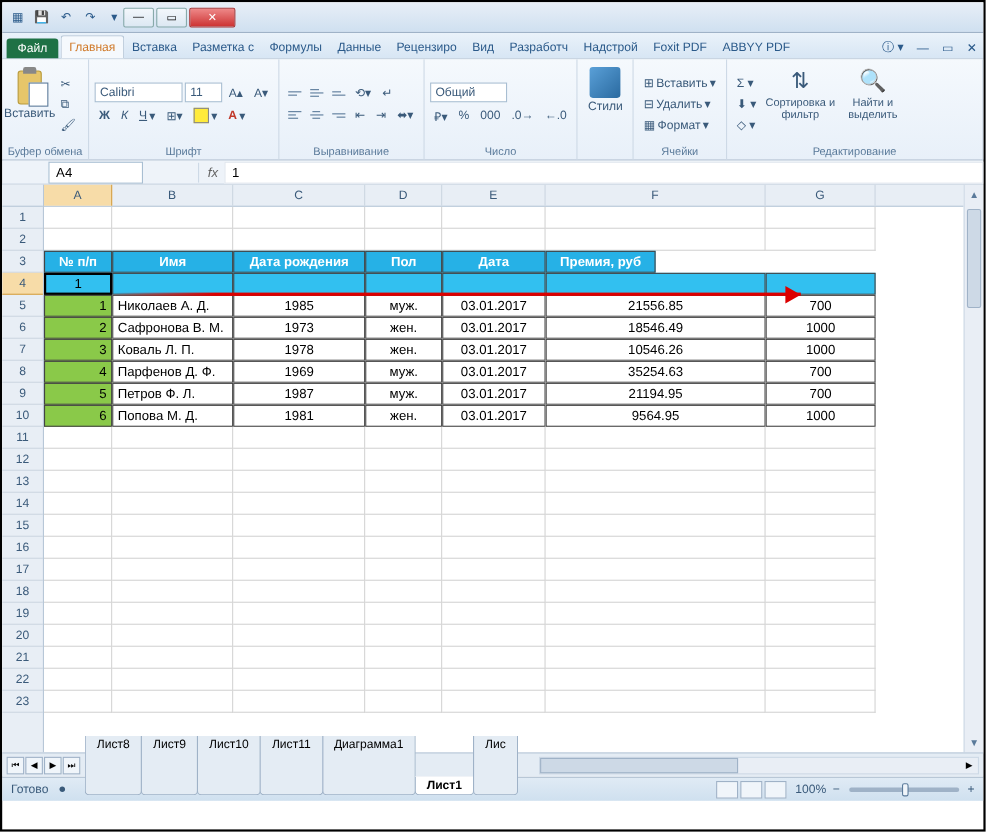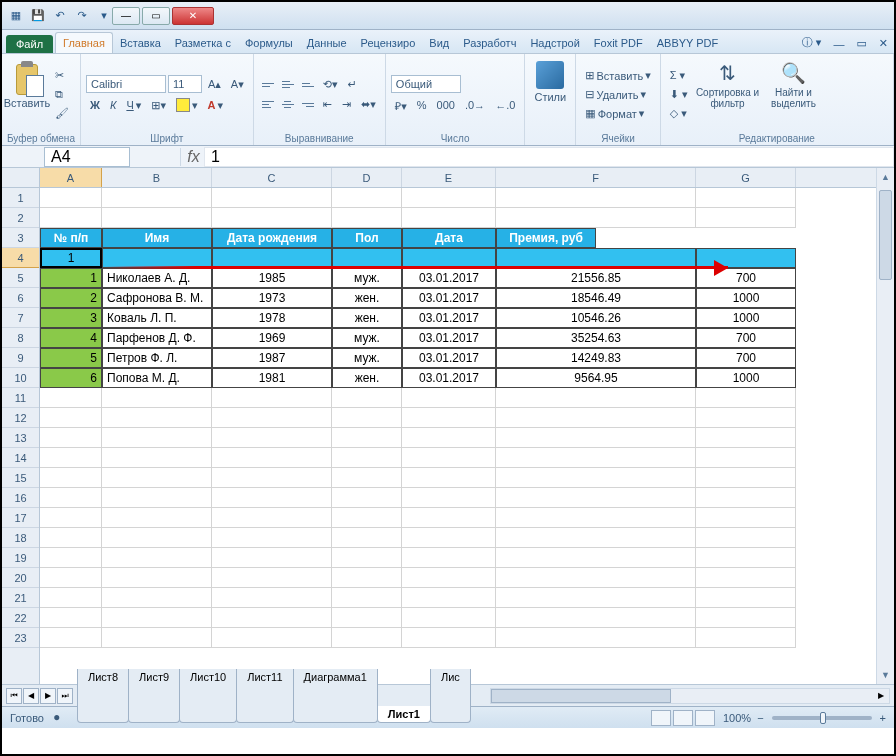--- a/index.html
+++ b/index.html
@@ -32,21 +32,21 @@
 .smallrow { display: flex; gap: 2px; align-items: center; }
 .btn { border: 1px solid transparent; padding: 1px 3px; border-radius: 2px; background: transparent; display: flex; align-items: center; gap: 2px; font-size: 11px; }
 .fontbox { width: 80px; height: 18px; border: 1px solid #a8bed2; background: #fff; padding: 0 4px; display: flex; align-items: center; text-align: center; }
 .sizebox { width: 34px; height: 18px; border: 1px solid #a8bed2; background: #fff; padding: 0 4px; display: flex; align-items: center; }
 .swatch { width: 14px; height: 14px; border: 1px solid #888; }
 .swatch.yellow { background: #ffeb3b; }
 .alignbtn { width: 18px; height: 16px; border: 1px solid transparent; display: flex; flex-direction: column; justify-content: center; gap: 2px; padding: 2px; }
 .alignbtn .line { height: 1px; background: #5a7a9a; }
 
 
-.fbar { height: 22px; border-bottom: 1px solid #b7c7d7; display: flex; align-items: center; background: #eef3f9; font-size: 16px; }
+.fbar { height: 22px; border-bottom: 1px solid #b7c7d7; display: flex; align-items: center; background: #eef3f9; font-size: 12px; }
 .namebox { width: 86px; height: 20px; border: 1px solid #a8bed2; background: #fff; margin-left: 42px; padding: 0 6px; display: flex; align-items: center; }
 .fbar .fxbtn { width: 20px; height: 18px; display: flex; align-items: center; justify-content: center; margin: 0 4px 0 50px; font-style: italic; color: #666; border-left: 1px solid #cdd9e6; padding-left: 6px; }
 .formula-input { flex: 1; height: 20px; background: #fff; border: 1px solid #e0e6ee; padding: 0 6px; display: flex; align-items: center; }
 
 
 .grid-wrap { position: relative; height: 516px; background: #fff; display: flex; }
 .rowhdrs { width: 38px; background: #e8eef5; border-right: 1px solid #b7c7d7; }
 .corner { height: 20px; border-bottom: 1px solid #b7c7d7; background: #e8eef5; }
 .rowhdr { height: 20px; border-bottom: 1px solid #ccd6e2; text-align: center; font-size: 11px; color: #3a5a7a; line-height: 20px; }
 .rowhdr.sel { background: #f7dca8; border-bottom-color: #d4a24a; }
@@ -402,21 +402,21 @@
           <div class="cell wE data c">03.01.2017</div>
           <div class="cell wF data c">35254.63</div>
           <div class="cell wG data c">700</div>
         </div>
         <div class="row">
           <div class="cell wA num">5</div>
           <div class="cell wB data">Петров Ф. Л.</div>
           <div class="cell wC data c">1987</div>
           <div class="cell wD data c">муж.</div>
           <div class="cell wE data c">03.01.2017</div>
-          <div class="cell wF data c">14249.83</div>
+          <div class="cell wF data c">21194.95</div>
           <div class="cell wG data c">700</div>
         </div>
         <div class="row">
           <div class="cell wA num">6</div>
           <div class="cell wB data">Попова М. Д.</div>
           <div class="cell wC data c">1981</div>
           <div class="cell wD data c">жен.</div>
           <div class="cell wE data c">03.01.2017</div>
           <div class="cell wF data c">9564.95</div>
           <div class="cell wG data c">1000</div>

